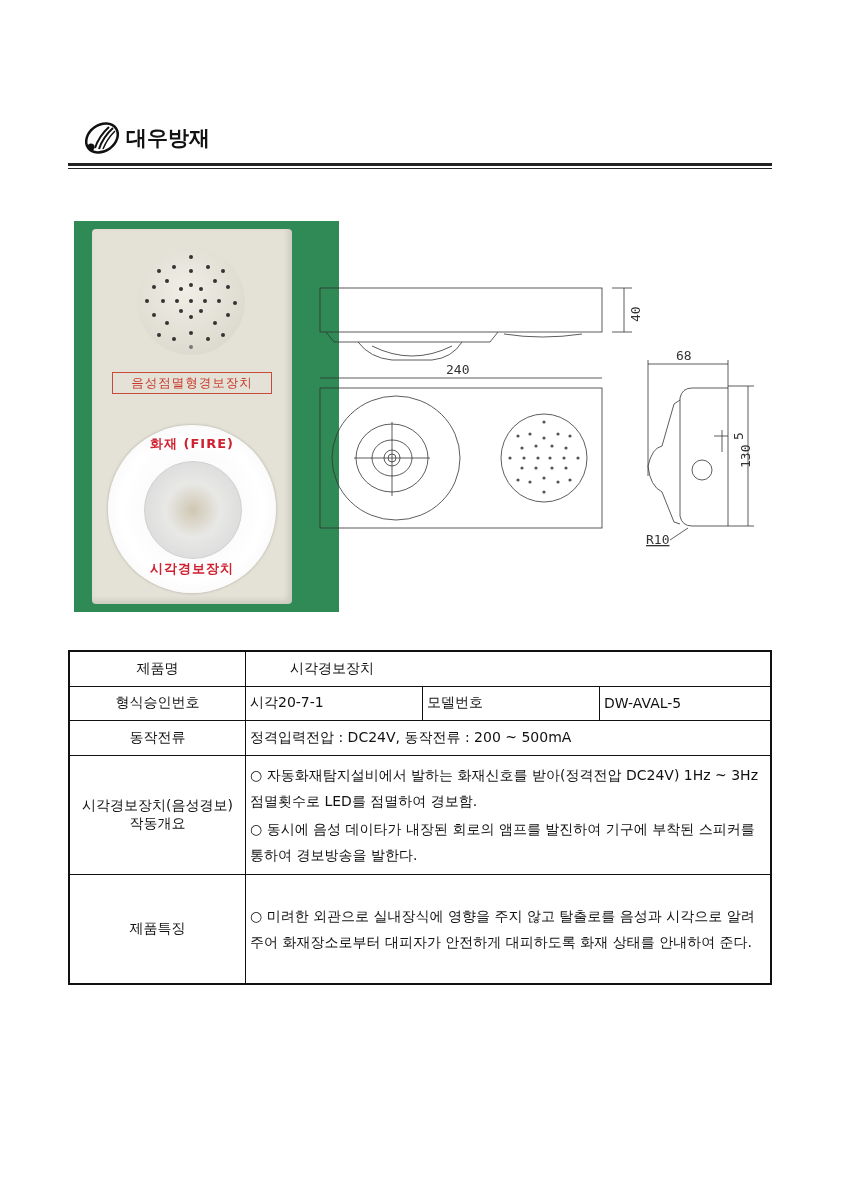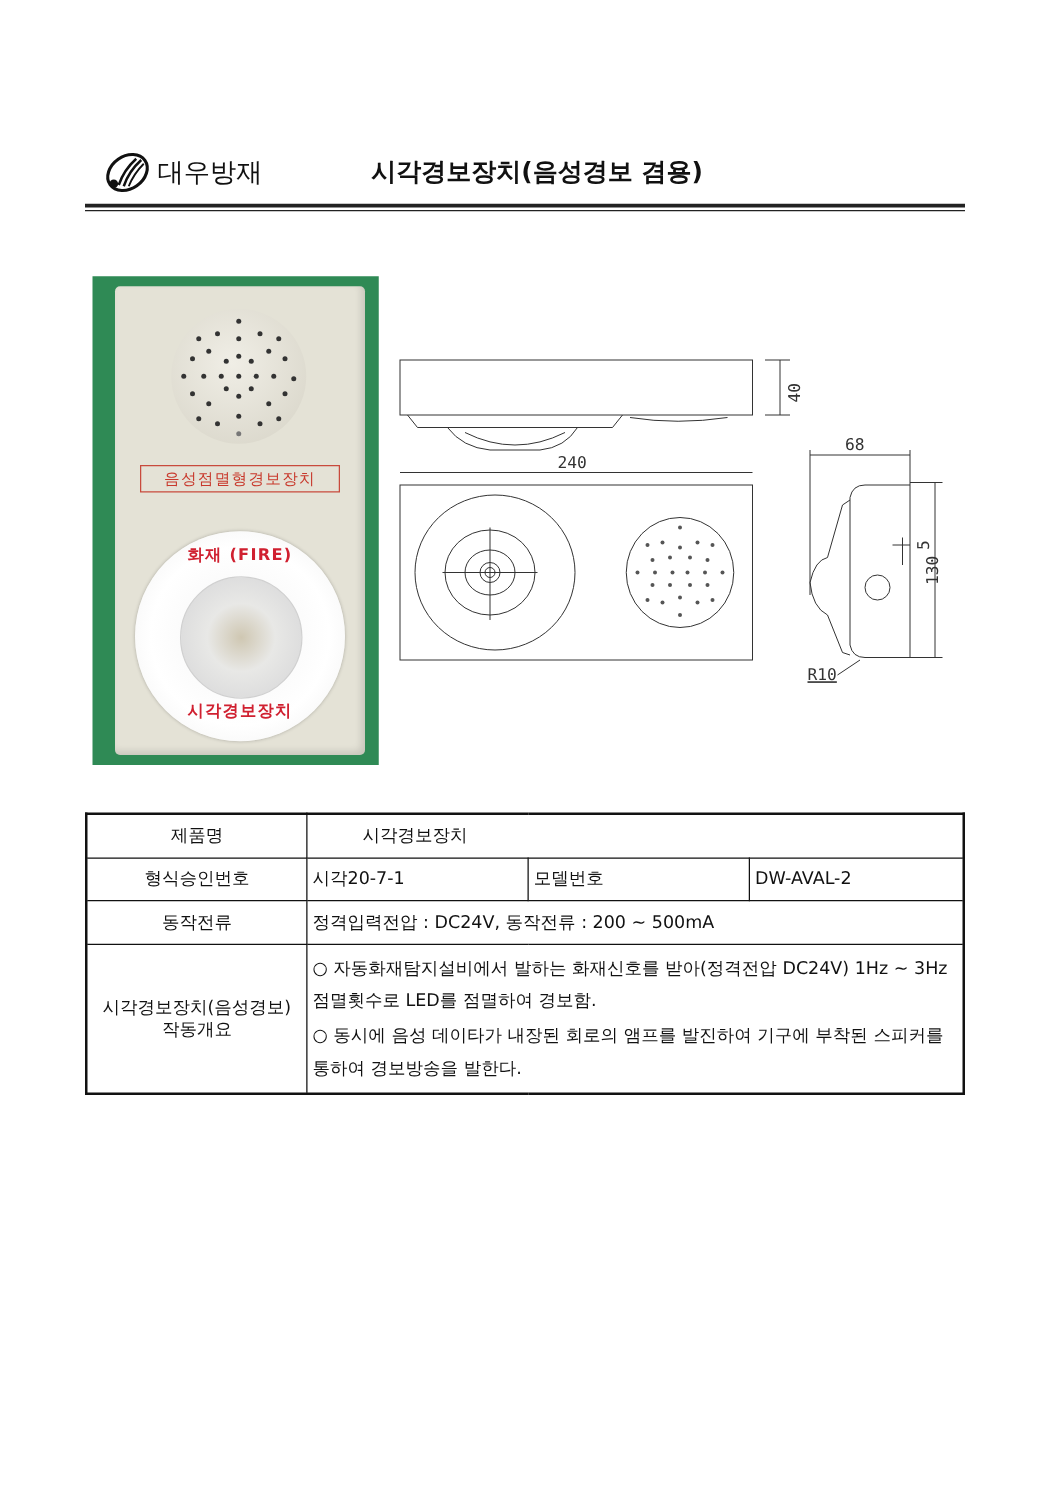--- a/index.html
+++ b/index.html
@@ -3,28 +3,28 @@
 <meta charset="utf-8">
 <style>
   html, body { margin: 0; padding: 0; background: #ffffff; }
   body { width: 841px; height: 1189px; position: relative; overflow: hidden;
          font-family: "DejaVu Sans", sans-serif; color: #111; }
 
   
   .header { position: absolute; left: 82px; top: 118px; width: 690px; height: 40px; }
   .logo { position: absolute; left: 0; top: 0; display: flex; align-items: center; }
   .logo svg { width: 40px; height: 40px; }
-  .logo-text { font-size: 21px; font-weight: normal; margin-left: 4px; letter-spacing: 0px; }
+  .logo-text { font-size: 21px; font-weight: bold; margin-left: 4px; letter-spacing: 0px; }
   .doc-title { position: absolute; left: 215px; top: 6px; font-size: 20px; font-weight: bold; }
   .rule { position: absolute; left: 68px; width: 704px; background: #222; }
   .rule.thick { top: 163px; height: 3px; }
   .rule.thin { top: 168px; height: 1px; }
 
   
-  .photo { position: absolute; left: 74px; top: 221px; width: 229px; height: 391px; background: #2f8a55; }
+  .photo { position: absolute; left: 74px; top: 221px; width: 229px; height: 391px; background: #2f8a55; padding-left: 36px; }
   .device { position: absolute; left: 18px; top: 8px; width: 200px; height: 375px; background: #e4e2d6;
             border-radius: 4px; box-shadow: inset -3px -3px 6px rgba(0,0,0,0.12); }
   .speaker-dome { position: absolute; left: 45px; top: 18px; width: 108px; height: 108px; border-radius: 50%;
                   background: radial-gradient(circle at 45% 40%, #f0eee6, #d6d3c6); }
   .hole { position: absolute; width: 4px; height: 4px; border-radius: 50%; background: #333; }
   .label-box { position: absolute; left: 20px; top: 143px; width: 158px; height: 20px; border: 1px solid #c84a3c;
                color: #c8392c; font-size: 12.5px; text-align: center; line-height: 20px; letter-spacing: 1px; }
   .strobe { position: absolute; left: 16px; top: 196px; width: 168px; height: 168px; border-radius: 50%;
             background: radial-gradient(circle at 50% 50%, #f4f4f4 0%, #ffffff 60%, #eeeeee 100%);
             box-shadow: 0 0 3px rgba(0,0,0,0.25); }
@@ -55,21 +55,20 @@
   <div class="logo">
     <svg viewBox="0 0 40 40">
       <ellipse cx="20" cy="20" rx="17" ry="13" fill="none" stroke="#111" stroke-width="2.5" transform="rotate(-35 20 20)"></ellipse>
       <circle cx="9" cy="29" r="3.5" fill="#111"></circle>
       <path d="M13 30 Q17 18 27 9" stroke="#111" stroke-width="2" fill="none"></path>
       <path d="M17 31 Q21 19 31 10" stroke="#111" stroke-width="2" fill="none"></path>
       <path d="M21 31 Q25 21 33 13" stroke="#111" stroke-width="1.5" fill="none"></path>
     </svg>
     <span class="logo-text">대우방재</span>
   </div>
-  <div class="doc-title">시각경보장치(음성경보 겸용)</div>
 </div>
 <div class="rule thick"></div>
 <div class="rule thin"></div>
 
 <div class="photo">
   <div class="device">
     <div class="speaker-dome">
       <span class="hole" style="left:52px;top:8px"></span>
       <span class="hole" style="left:35px;top:18px"></span>
         <span class="hole" style="left:52px;top:22px"></span>
@@ -187,30 +186,36 @@
 <table class="spec">
   <tbody>
       <tr style="height:35px">
     <td class="lbl">제품명</td>
     <td colspan="3" style="padding-left:44px">시각경보장치</td>
   </tr>
   <tr style="height:34px">
     <td class="lbl">형식승인번호</td>
     <td class="c" style="width:168px">시각20-7-1</td>
     <td class="c" style="width:168px">모델번호</td>
-    <td class="c">DW-AVAL-2</td>
+    <td class="c">DW-AVAL-5</td>
   </tr>
   <tr style="height:35px">
     <td class="lbl">동작전류</td>
     <td colspan="3">정격입력전압 : DC24V,  동작전류 : 200 ~ 500mA</td>
   </tr>
   <tr style="height:110px">
     <td class="lbl">
       <div>시각경보장치(음성경보)</div>
       <div>작동개요</div>
     </td>
     <td colspan="3">
       <div class="para">○ 자동화재탐지설비에서 발하는 화재신호를 받아(정격전압 DC24V) 1Hz ~ 3Hz 점멸횟수로 LED를 점멸하여 경보함.</div>
       <div class="para">○ 동시에 음성 데이타가 내장된 회로의 앰프를 발진하여 기구에 부착된 스피커를 통하여 경보방송을 발한다.</div>
     </td>
   </tr>
+  <tr style="height:110px">
+    <td class="lbl">제품특징</td>
+    <td colspan="3">
+      <div class="para">○ 미려한 외관으로 실내장식에 영향을 주지 않고 탈출로를 음성과 시각으로 알려주어 화재장소로부터 대피자가 안전하게 대피하도록 화재 상태를 안내하여 준다.</div>
+    </td>
+  </tr>
 </tbody>
   </table>
 
 </body></html>

